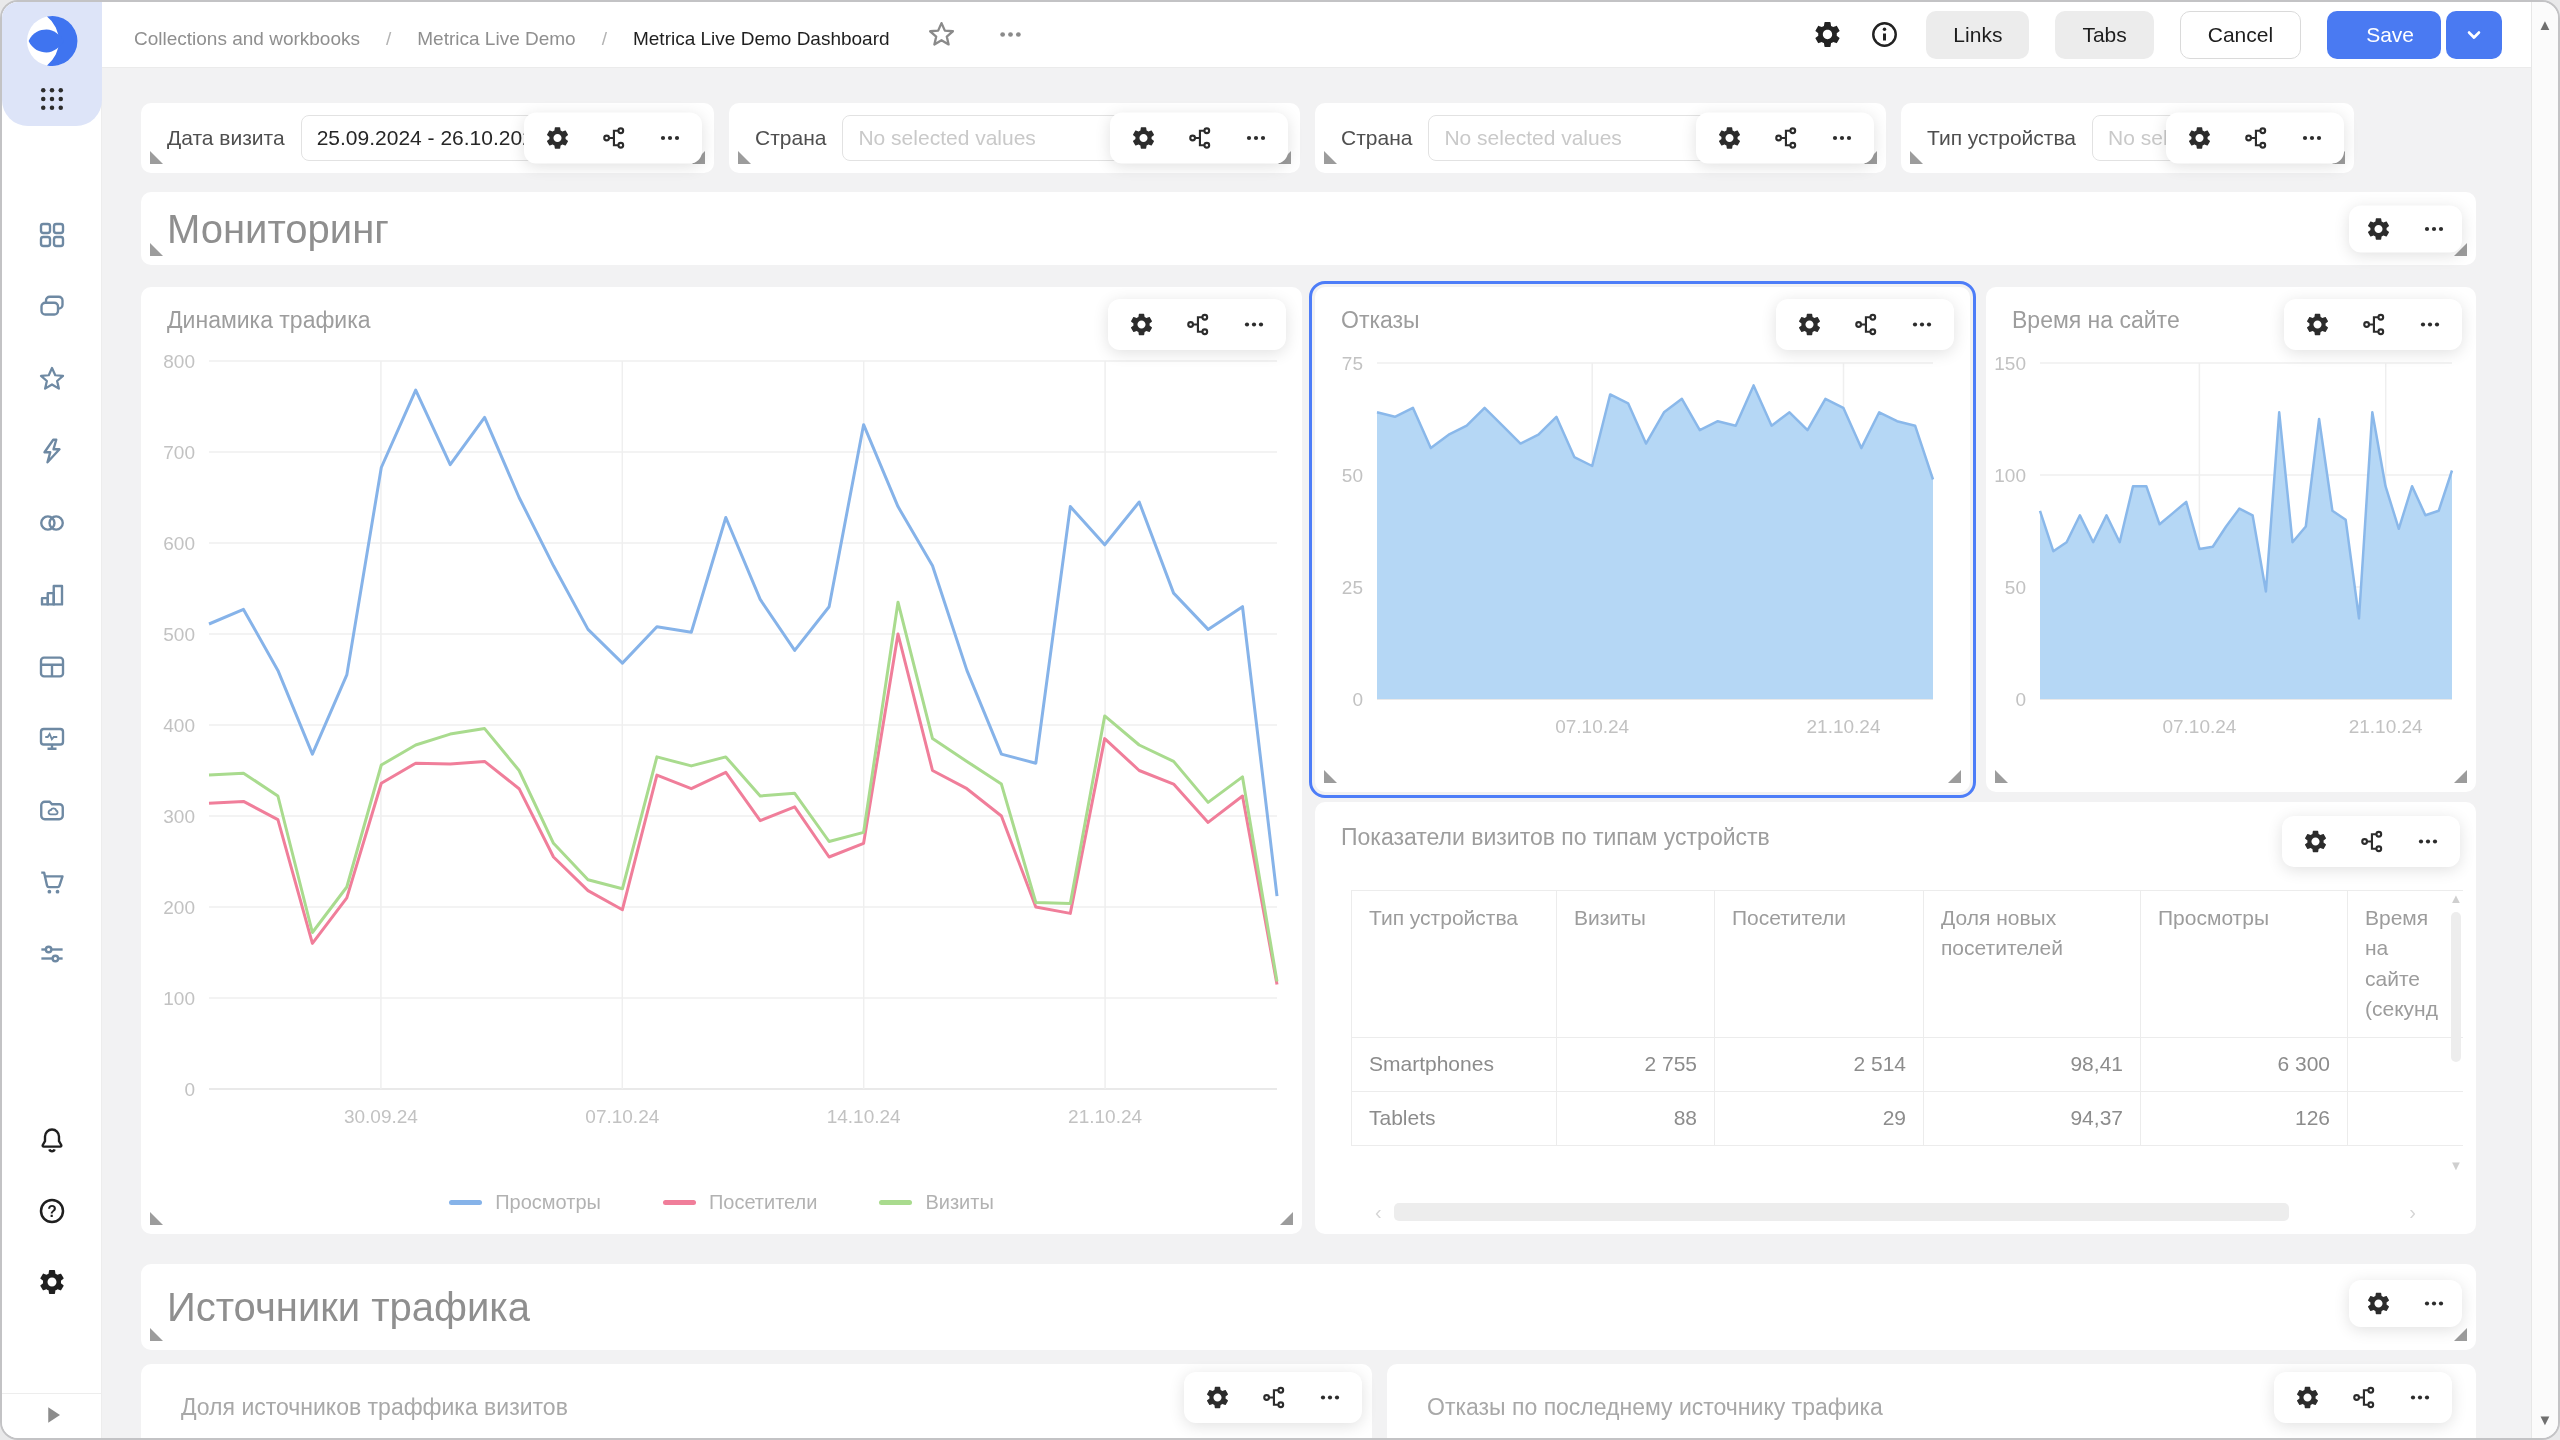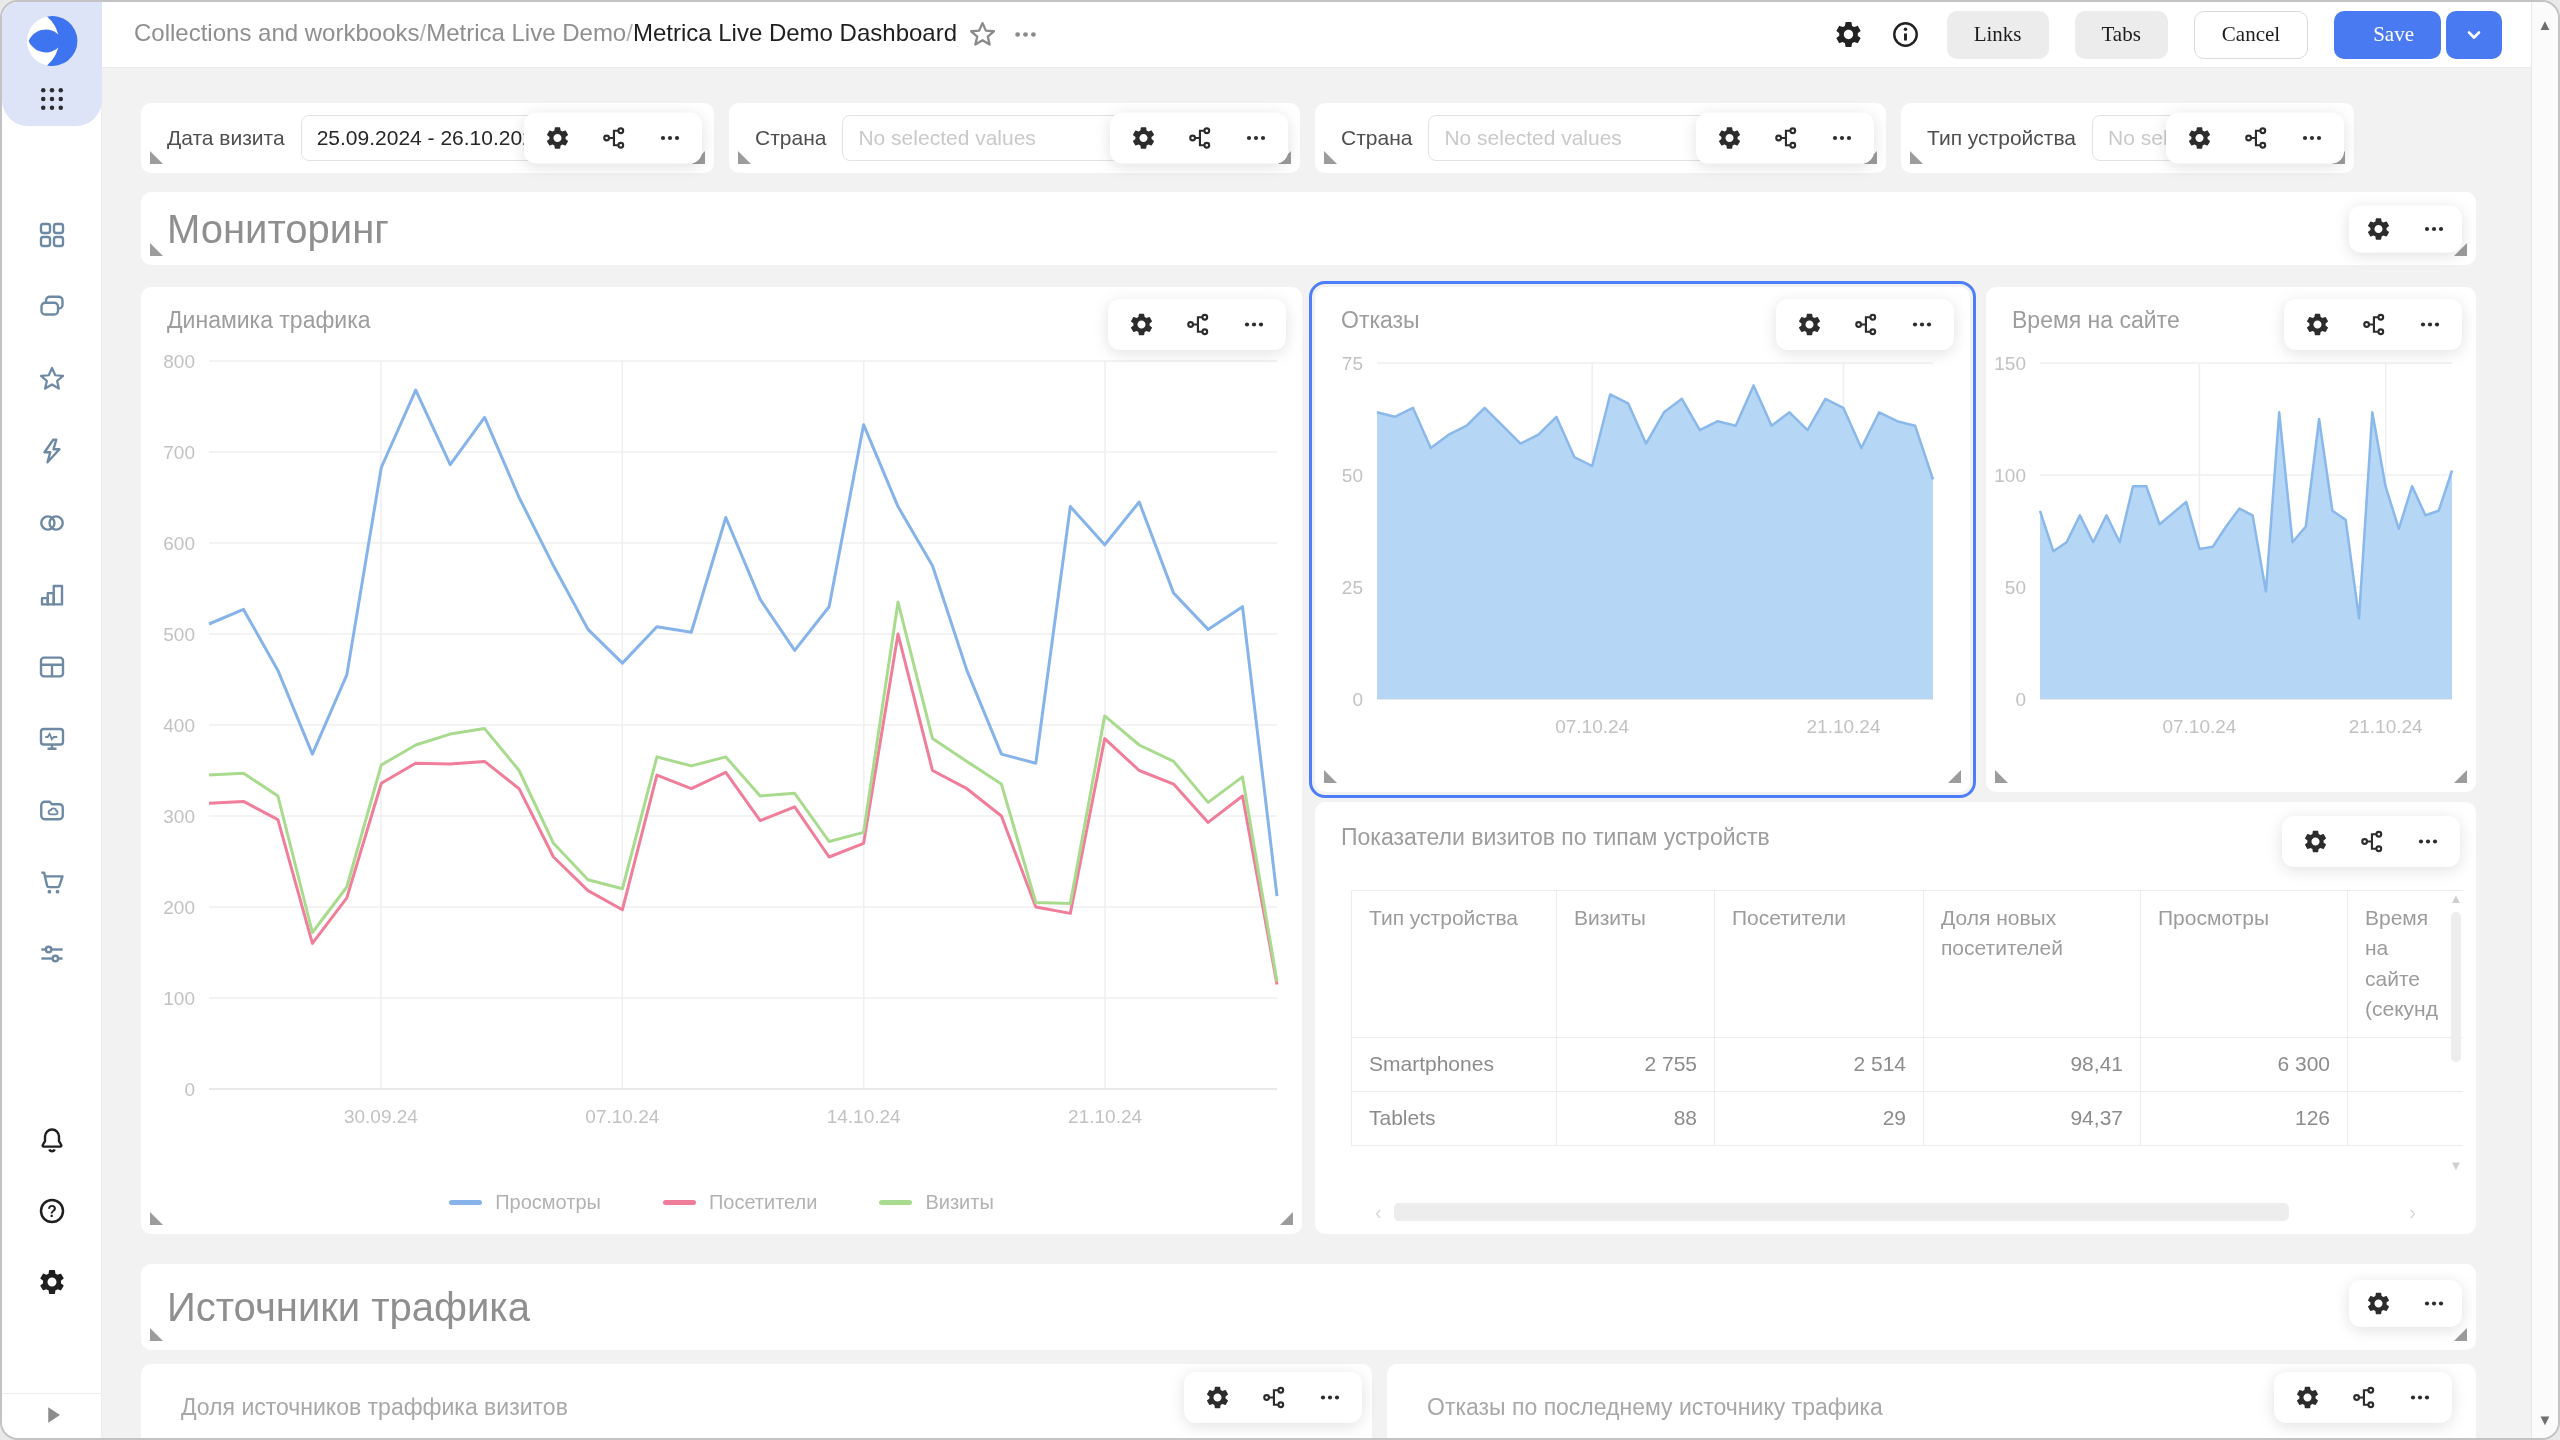--- a/index.html
+++ b/index.html
@@ -1,25 +1,25 @@
 <!DOCTYPE html>
 <html><head>
 <meta charset="utf-8">
 <style>
   html,body{margin:0;padding:0;background:#e9e9ea;font-family:"Liberation Sans","DejaVu Sans",sans-serif;}
   .window{position:relative;width:2560px;height:1440px;box-sizing:border-box;border:2px solid #c3c3c5;border-radius:18px;overflow:hidden;background:#f2f2f3;}
   
   .topbar{position:absolute;left:100px;top:0;width:2434px;height:66px;background:#fff;border-bottom:1px solid #ebebeb;display:flex;align-items:center;justify-content:space-between;padding:0 34px 0 32px;box-sizing:border-box;z-index:5;}
-  .crumbs{display:flex;align-items:flex-start;gap:0;font-size:24px;color:#8f8f8f;white-space:nowrap;}
+  .crumbs{display:flex;align-items:flex-end;gap:26px;font-size:19px;color:#8f8f8f;white-space:nowrap;}
   .crumbs .sep{color:#b3b3b3;}
   .crumbs .current{color:#1f1f1f;}
   .crumb{cursor:pointer;}
   .tb-right{display:flex;align-items:center;gap:26px;}
   .tb-ic{width:31px;height:31px;color:#222;}
-  .btn{height:48px;border:none;border-radius:10px;font-size:21px;display:inline-flex;align-items:center;justify-content:center;padding:0 27px;font-family:Liberation Serif, serif;cursor:pointer;}
+  .btn{height:48px;border:none;border-radius:10px;font-size:21px;display:inline-flex;align-items:center;justify-content:center;padding:0 27px;font-family:Liberation Sans, sans-serif;cursor:pointer;}
   .btn-gray{background:#ececec;color:#1d1d1d;}
   .btn-outline{background:#fff;border:1px solid #dadada;color:#1d1d1d;}
   .btn-blue{background:#4a7af2;color:#fff;padding-left:39px;}
   .btn-chev{width:56px;padding:0;margin-left:5px;}
   
   .sidebar{position:absolute;left:0;top:0;width:100px;height:1440px;background:#fff;border-right:1px solid #ededed;z-index:6;box-sizing:border-box;}
   .side-top{position:absolute;left:0;top:0;width:100px;height:124px;background:#dde4f8;border-radius:0 0 26px 26px;}
   .side-ic{position:absolute;left:35px;width:30px;height:30px;color:#6e89a3;cursor:pointer;}
   .side-ic svg{width:30px;height:30px;display:block;}
   .side-dark{color:#1f1f1f;}

